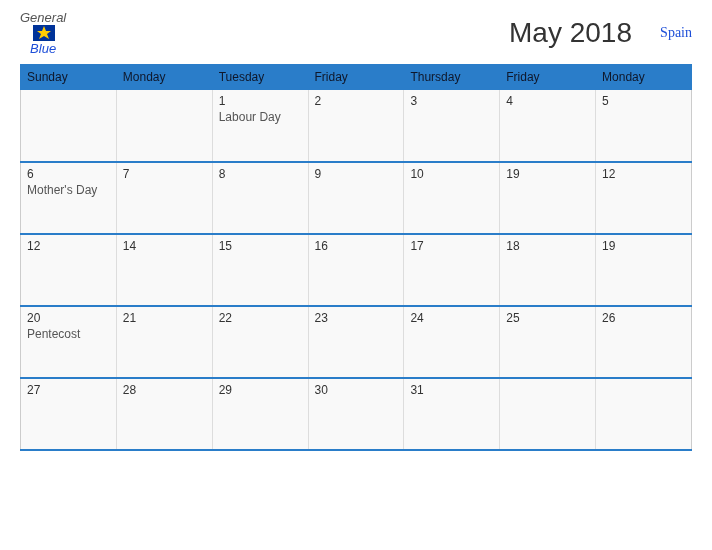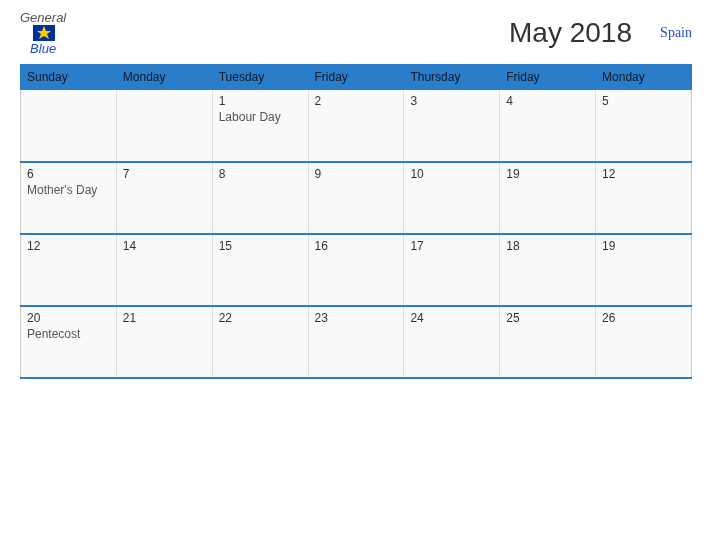--- a/index.html
+++ b/index.html
@@ -222,14 +222,33 @@
         <td>
           <span class="day-number">24</span>
         </td>
         <td>
           <span class="day-number">25</span>
         </td>
         <td>
           <span class="day-number">26</span>
         </td>
       </tr>
+      <tr>
+        <td>
+          <span class="day-number">27</span>
+        </td>
+        <td>
+          <span class="day-number">28</span>
+        </td>
+        <td>
+          <span class="day-number">29</span>
+        </td>
+        <td>
+          <span class="day-number">30</span>
+        </td>
+        <td>
+          <span class="day-number">31</span>
+        </td>
+        <td class="empty"></td>
+        <td class="empty"></td>
+      </tr>
     </tbody>
 </table>
 
 </body></html>

